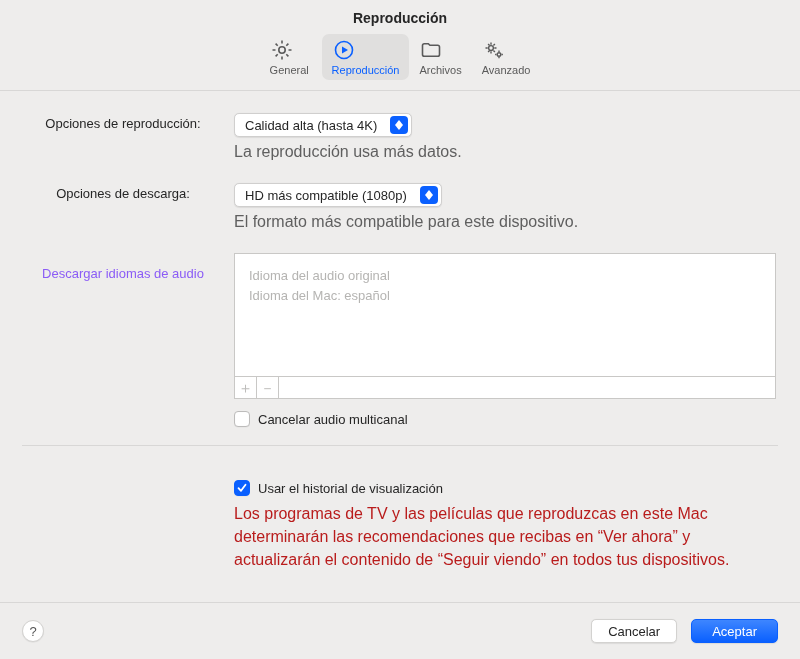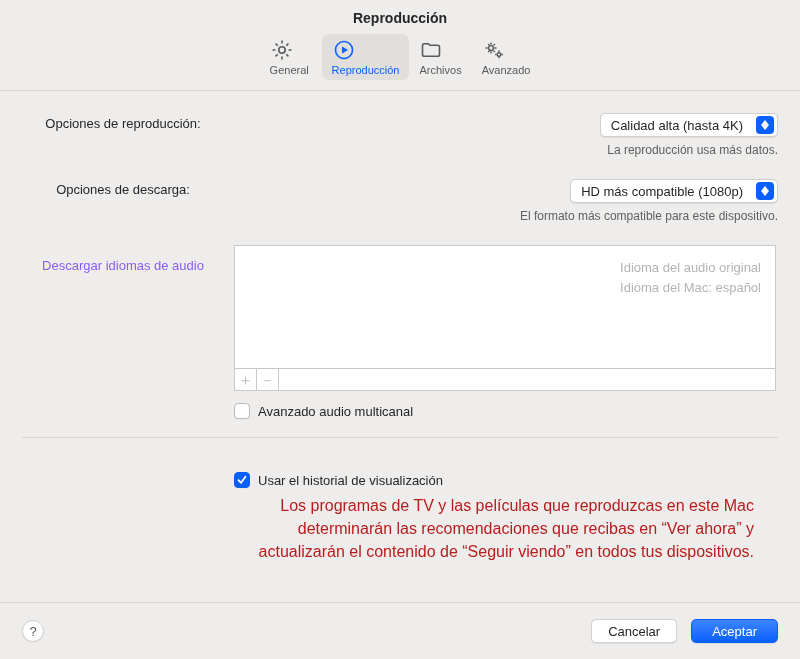--- a/index.html
+++ b/index.html
@@ -53,21 +53,20 @@
     .label-col {
       width: 212px;
       text-align: center;
       padding-right: 10px;
       padding-top: 3px;
       color: #262626;
     }
     .label-col.dim { color: #8b5cf6; }
     .field-col {
       flex: 1;
-      text-align: right;
     }
     .select {
       display: inline-flex;
       align-items: center;
       background: #fff;
       border: 0.5px solid #d0cfce;
       border-radius: 5px;
       box-shadow: 0 0.5px 1px rgba(0,0,0,.08);
       padding: 0;
       height: 24px;
@@ -84,21 +83,21 @@
       border-radius: 4px;
       background: #0a60ff;
       display: flex;
       flex-direction: column;
       align-items: center;
       justify-content: center;
       gap: 0;
     }
     .select-arrows svg { display: block; }
     .hint {
-      font-size: 12px;
+      font-size: 16px;
       color: #5f5f5f;
       margin-top: 6px;
       margin-bottom: 16px;
     }
     .listbox {
       border: 0.5px solid #c9c8c6;
       background: #fff;
       border-radius: 0;
       width: 542px;
     }
@@ -297,21 +296,21 @@
             <span>＋</span>
           </div>
           <div class="lf-btn">
             <span>－</span>
           </div>
           <div class="lf-rest"></div>
         </div>
       </div>
       <div class="check-row">
         <div class="chk"></div>
-        <span>Avanzado audio multicanal</span>
+        <span>Cancelar audio multicanal</span>
       </div>
     </div>
   </div>
 
   <hr class="divider">
 
   <div class="row">
     <div class="label-col"></div>
     <div class="field-col">
       <div class="check-row" style="margin-top:16px;">

